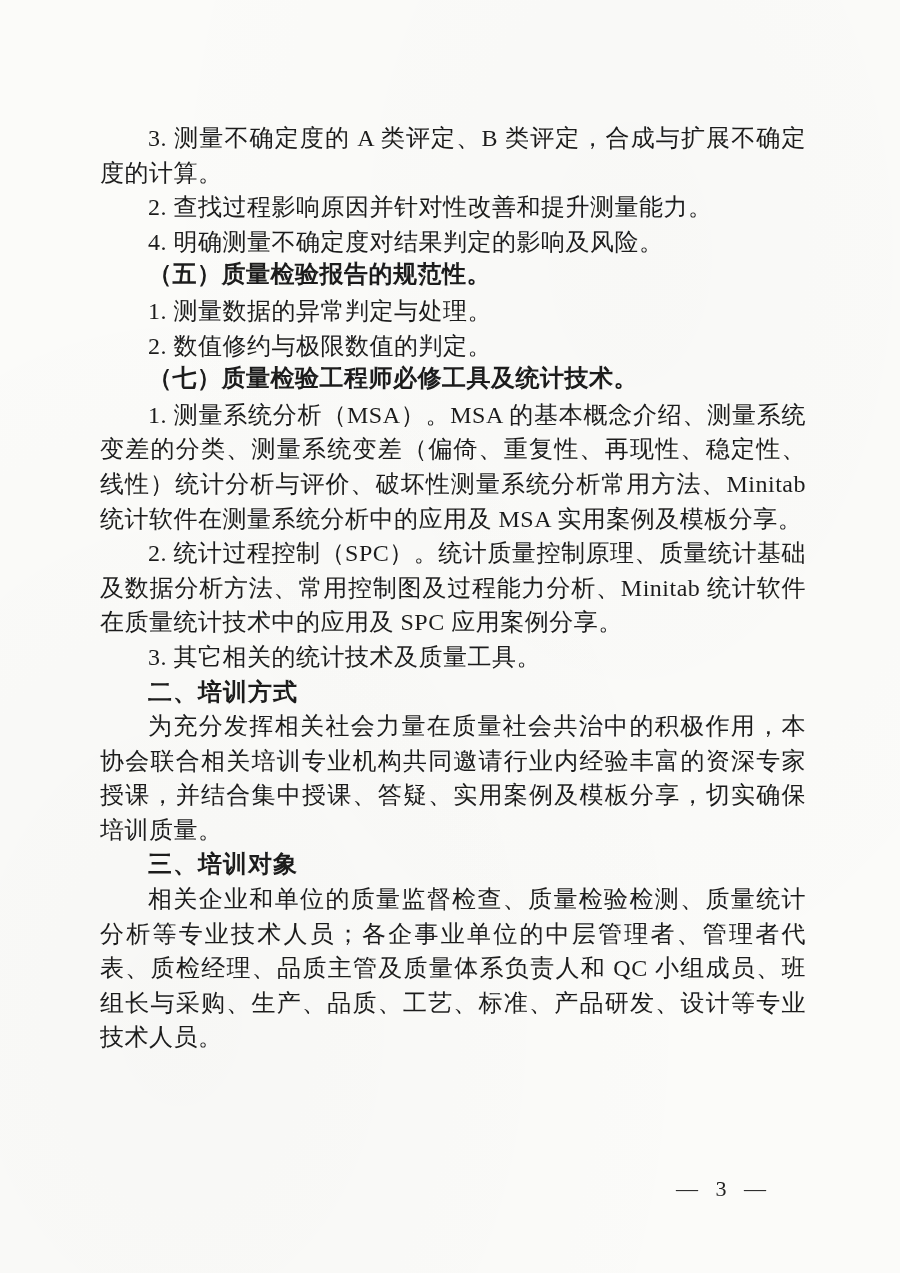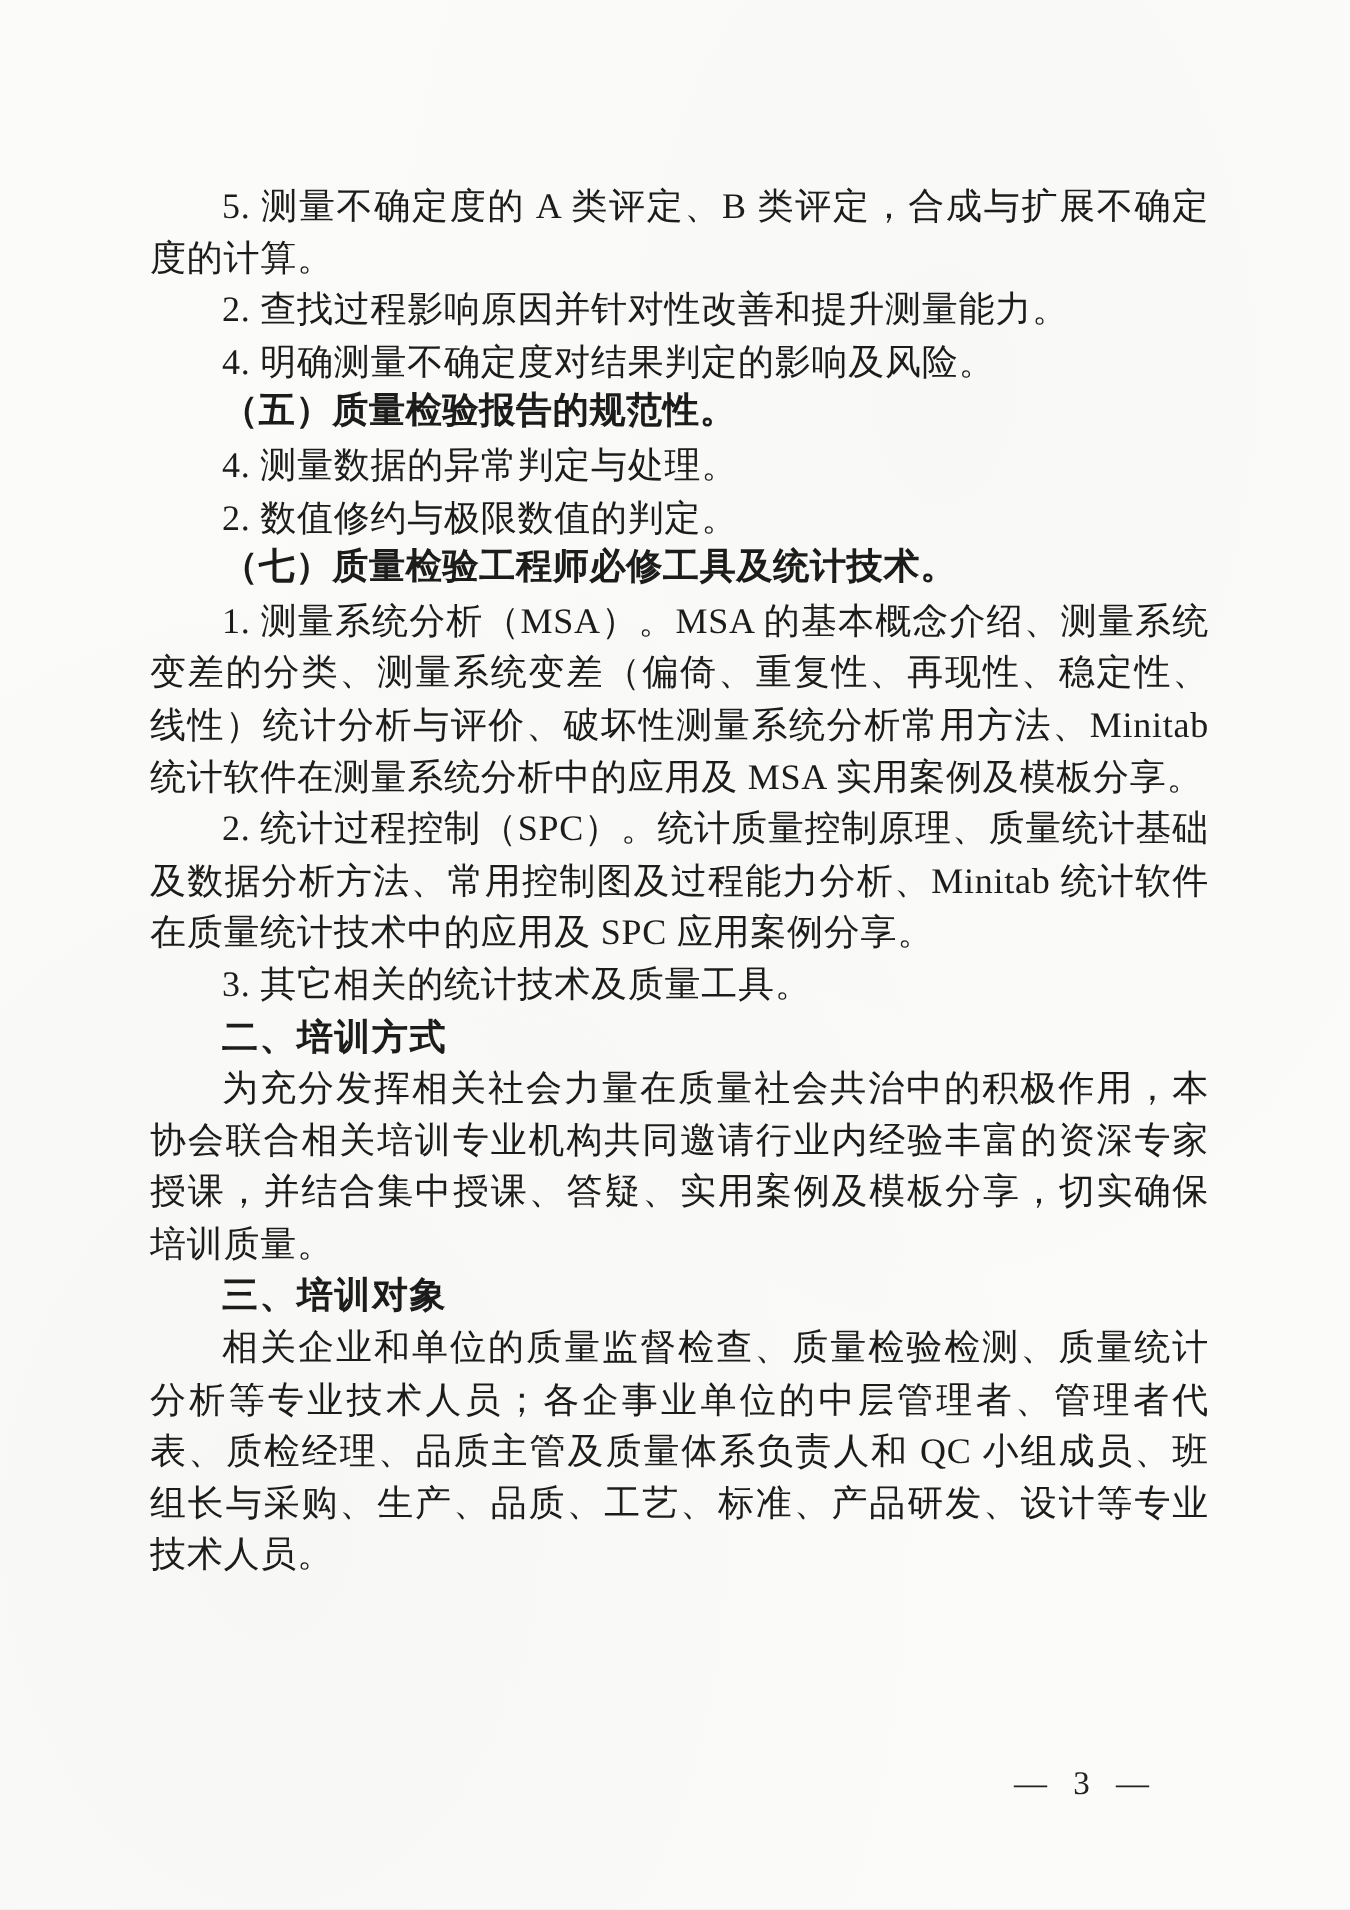--- a/index.html
+++ b/index.html
@@ -50,25 +50,25 @@
     font-size: 22px;
     letter-spacing: 6px;
     color: #222;
   }
 </style>
 </head>
 <body>
 
 <div class="page">
   <div class="content">
-    <p class="para">5. 测量不确定度的 A 类评定、B 类评定，合成与扩展不确定度的计算。</p>
+    <p class="para">3. 测量不确定度的 A 类评定、B 类评定，合成与扩展不确定度的计算。</p>
     <p class="para">2. 查找过程影响原因并针对性改善和提升测量能力。</p>
     <p class="para">4. 明确测量不确定度对结果判定的影响及风险。</p>
     <p class="heading-kai">（五）质量检验报告的规范性。</p>
-    <p class="para">4. 测量数据的异常判定与处理。</p>
+    <p class="para">1. 测量数据的异常判定与处理。</p>
     <p class="para">2. 数值修约与极限数值的判定。</p>
     <p class="heading-kai">（七）质量检验工程师必修工具及统计技术。</p>
     <p class="para">1. 测量系统分析（MSA）。MSA 的基本概念介绍、测量系统变差的分类、测量系统变差（偏倚、重复性、再现性、稳定性、线性）统计分析与评价、破坏性测量系统分析常用方法、Minitab 统计软件在测量系统分析中的应用及 MSA 实用案例及模板分享。</p>
     <p class="para">2. 统计过程控制（SPC）。统计质量控制原理、质量统计基础及数据分析方法、常用控制图及过程能力分析、Minitab 统计软件在质量统计技术中的应用及 SPC 应用案例分享。</p>
     <p class="para">3. 其它相关的统计技术及质量工具。</p>
     <p class="heading-hei">二、培训方式</p>
     <p class="para">为充分发挥相关社会力量在质量社会共治中的积极作用，本协会联合相关培训专业机构共同邀请行业内经验丰富的资深专家授课，并结合集中授课、答疑、实用案例及模板分享，切实确保培训质量。</p>
     <p class="heading-hei">三、培训对象</p>
     <p class="para">相关企业和单位的质量监督检查、质量检验检测、质量统计分析等专业技术人员；各企事业单位的中层管理者、管理者代表、质检经理、品质主管及质量体系负责人和 QC 小组成员、班组长与采购、生产、品质、工艺、标准、产品研发、设计等专业技术人员。</p>
   </div>

